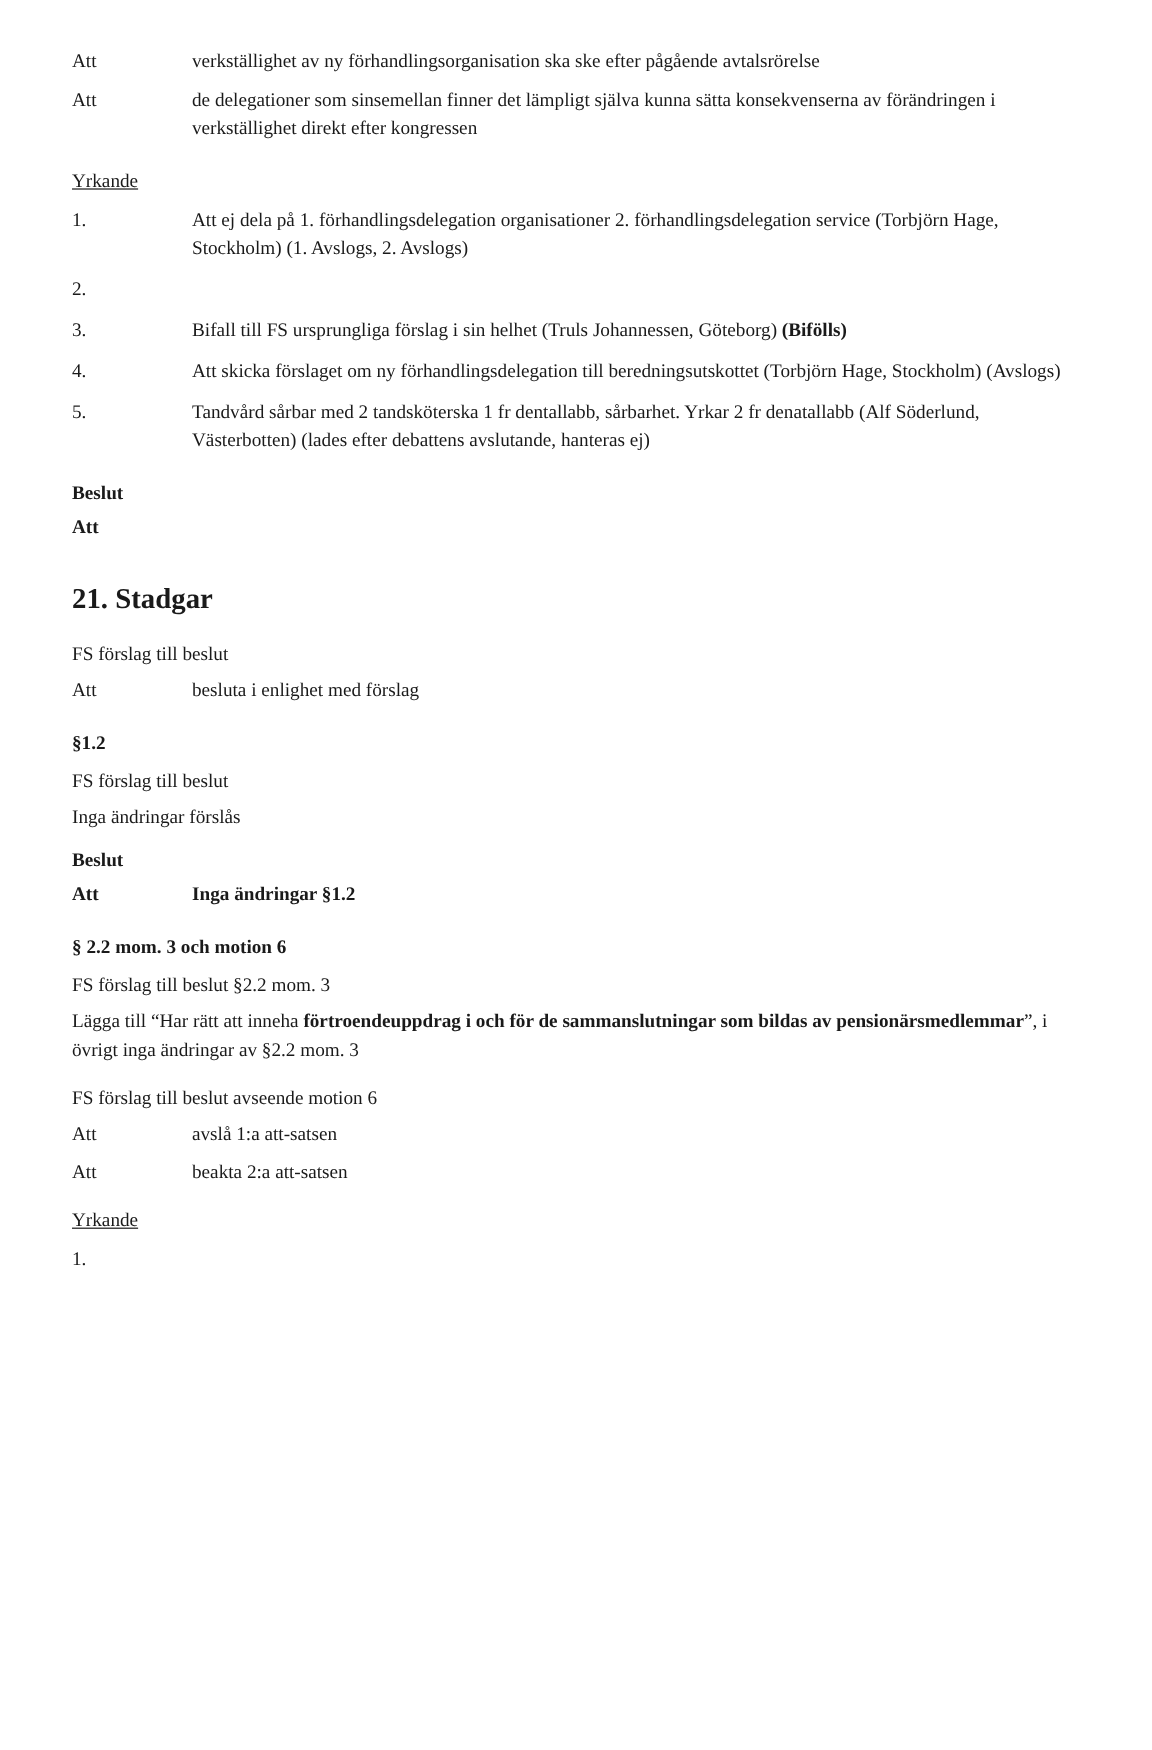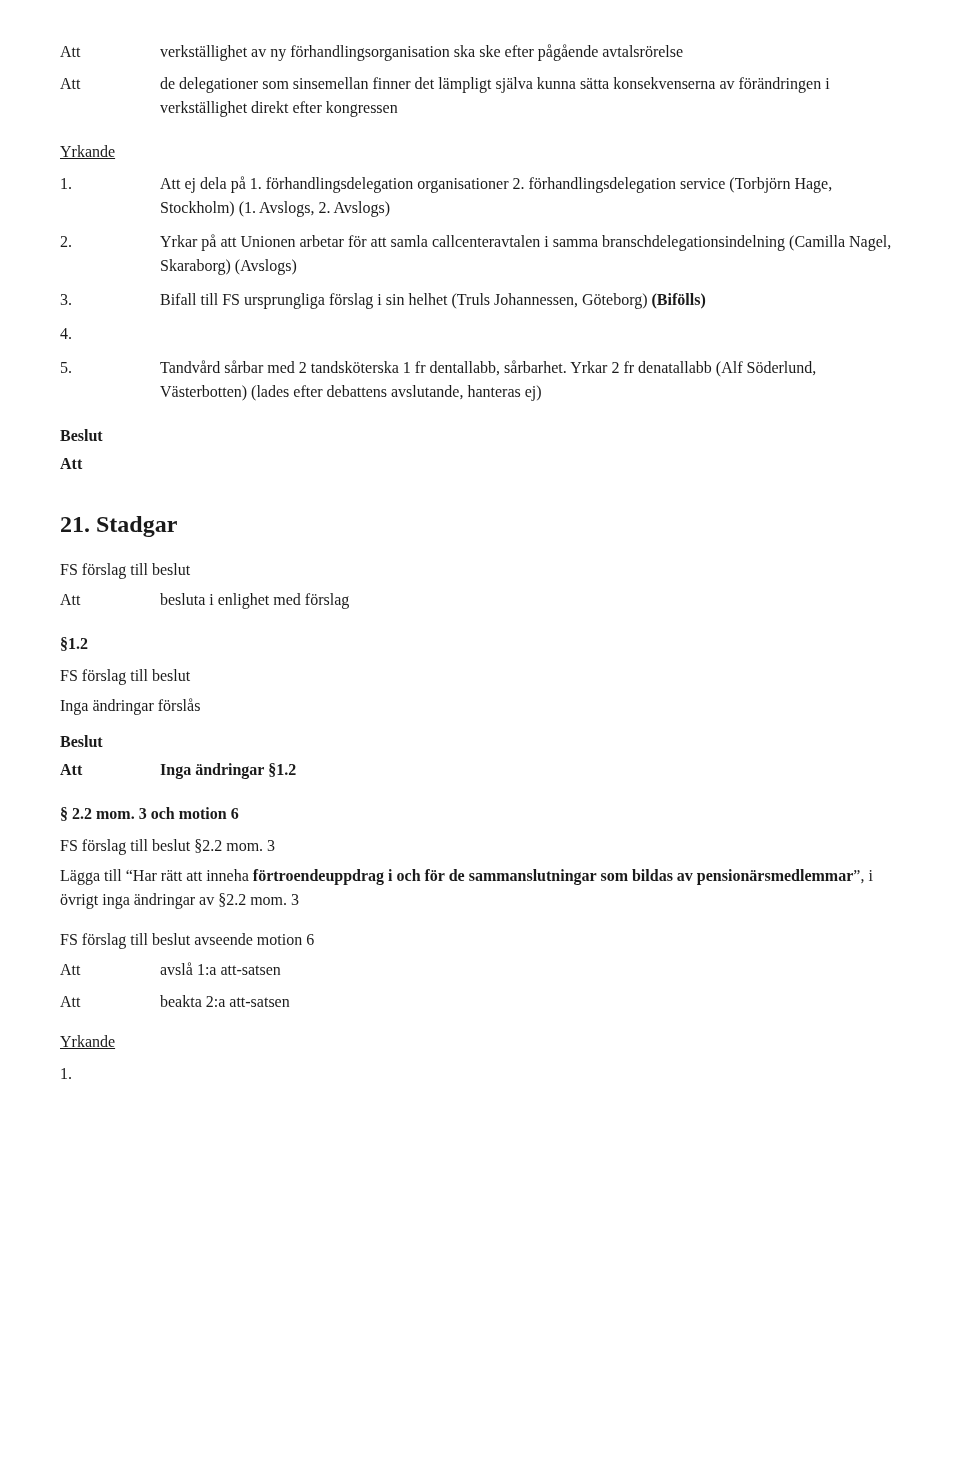--- a/index.html
+++ b/index.html
@@ -108,28 +108,28 @@
 </div>
 
 <div class="yrkande-section">
   <div class="yrkande-label">Yrkande</div>
   <div class="numbered-item">
     <span class="numbered-label">1.</span>
     <span class="numbered-content">Att ej dela på 1. förhandlingsdelegation organisationer 2. förhandlingsdelegation service (Torbjörn Hage, Stockholm) (1. Avslogs, 2. Avslogs)</span>
   </div>
   <div class="numbered-item">
     <span class="numbered-label">2.</span>
-    <span class="numbered-content">Yrkar på att Unionen arbetar för att samla callcenteravtalen i samma branschdelegationsindelning (Camilla Nagel, Skaraborg) (Avslogs)</span>
   </div>
   <div class="numbered-item">
     <span class="numbered-label">3.</span>
     <span class="numbered-content">Bifall till FS ursprungliga förslag i sin helhet (Truls Johannessen, Göteborg) <span class="inline-bold">(Bifölls)</span></span>
   </div>
   <div class="numbered-item">
     <span class="numbered-label">4.</span>
+    <span class="numbered-content">Att skicka förslaget om ny förhandlingsdelegation till beredningsutskottet (Torbjörn Hage, Stockholm) (Avslogs)</span>
   </div>
   <div class="numbered-item">
     <span class="numbered-label">5.</span>
     <span class="numbered-content">Tandvård sårbar med 2 tandsköterska 1 fr dentallabb, sårbarhet. Yrkar 2 fr denatallabb (Alf Söderlund, Västerbotten) (lades efter debattens avslutande, hanteras ej)</span>
   </div>
 </div>
 
 <div class="beslut-section">
   <div class="beslut-label">Beslut</div>
   <div class="beslut-att">

